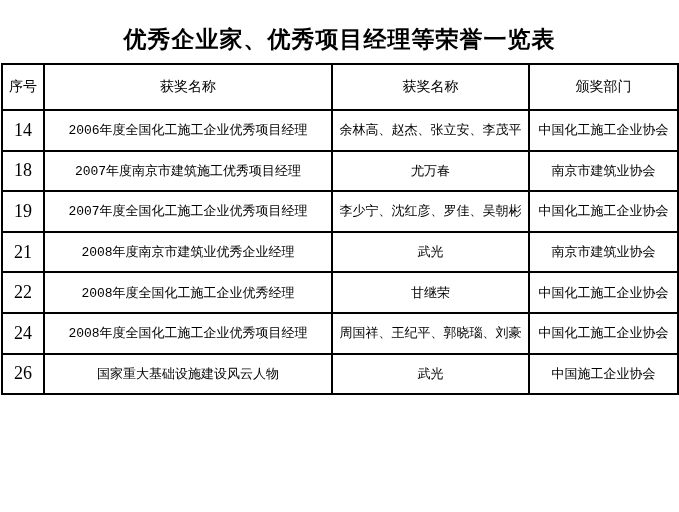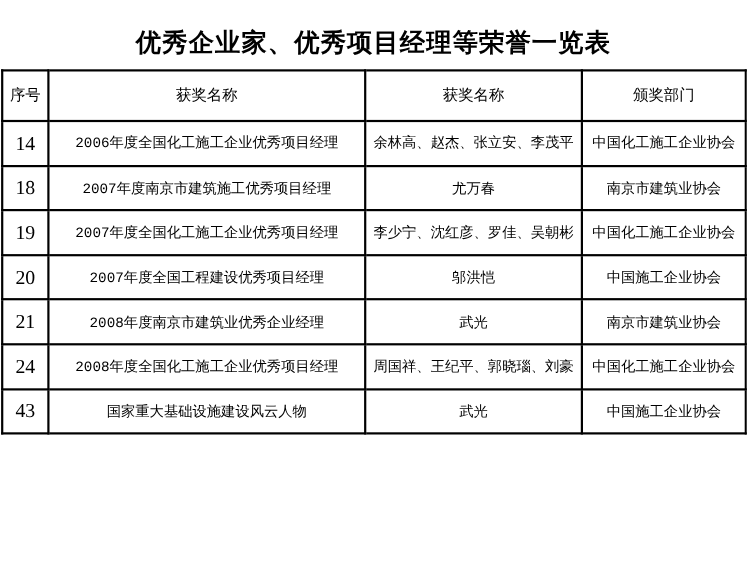--- a/index.html
+++ b/index.html
@@ -101,38 +101,38 @@
           <td class="td-people">尤万春</td>
           <td class="td-dept">南京市建筑业协会</td>
         </tr>
         <tr>
           <td class="td-no">19</td>
           <td class="td-award">2007年度全国化工施工企业优秀项目经理</td>
           <td class="td-people">李少宁、沈红彦、罗佳、吴朝彬</td>
           <td class="td-dept">中国化工施工企业协会</td>
         </tr>
         <tr>
-          <td class="td-no">20</td>
-          <td class="td-award">2007年度全国工程建设优秀项目经理</td>
-          <td class="td-people">邬洪恺</td>
-          <td class="td-dept">中国施工企业协会</td>
-        </tr>
-        <tr>
           <td class="td-no">21</td>
           <td class="td-award">2008年度南京市建筑业优秀企业经理</td>
           <td class="td-people">武光</td>
           <td class="td-dept">南京市建筑业协会</td>
+        </tr>
+        <tr>
+          <td class="td-no">22</td>
+          <td class="td-award">2008年度全国化工施工企业优秀经理</td>
+          <td class="td-people">甘继荣</td>
+          <td class="td-dept">中国化工施工企业协会</td>
         </tr>
         <tr>
           <td class="td-no">24</td>
           <td class="td-award">2008年度全国化工施工企业优秀项目经理</td>
           <td class="td-people">周国祥、王纪平、郭晓瑙、刘豪</td>
           <td class="td-dept">中国化工施工企业协会</td>
         </tr>
         <tr>
-          <td class="td-no">43</td>
+          <td class="td-no">26</td>
           <td class="td-award">国家重大基础设施建设风云人物</td>
           <td class="td-people">武光</td>
           <td class="td-dept">中国施工企业协会</td>
         </tr>
       </tbody>
   </table>
 </div>
 
 </body></html>

